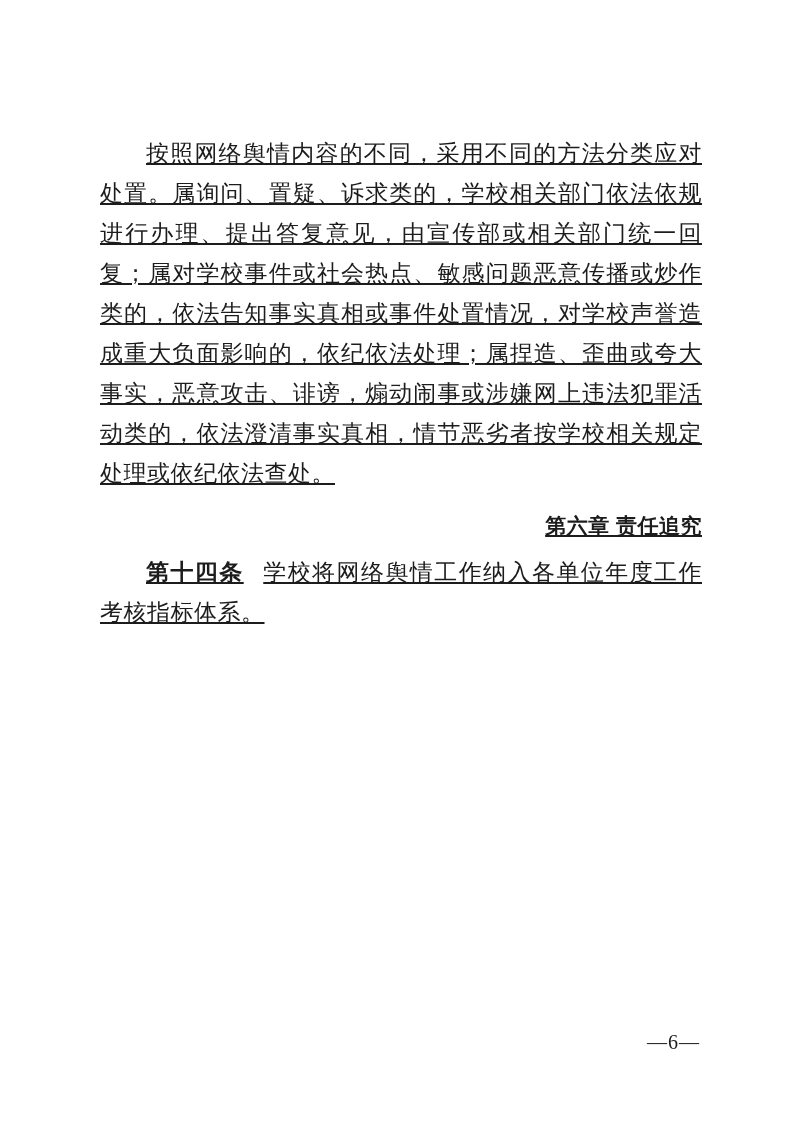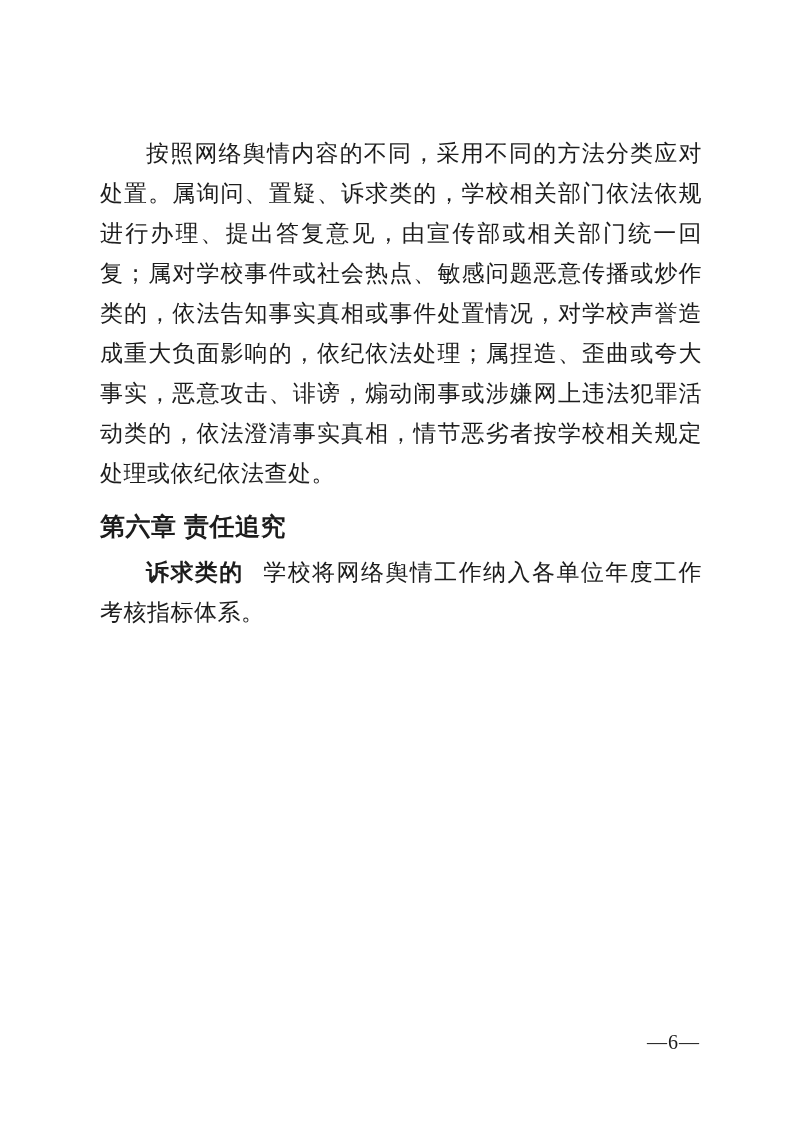--- a/index.html
+++ b/index.html
@@ -19,41 +19,42 @@
   .content {
     position: absolute;
     top: 134px;
     left: 100px;
     width: 602px;
     font-size: 23px;
     line-height: 40px;
     text-align: justify;
     text-justify: inter-character;
     letter-spacing: 0.5px;
+    text-decoration: underline;
   }
   .content p {
     margin: 0;
     text-indent: 2em;
   }
   .content p.article {
     margin-top: 10px;
   }
   .content p.article-after-heading {
     margin-top: 6px;
   }
   .article-label {
     font-weight: bold;
     font-family: "Liberation Sans", "DejaVu Sans", sans-serif;
     margin-right: 0.85em;
   }
   .chapter-heading {
     margin: 12px 0 0 0;
-    text-align: left;
+    text-align: right;
     text-indent: 0;
-    font-size: 25px;
+    font-size: 21px;
     line-height: 40px;
     font-weight: bold;
     font-family: "Liberation Sans", "DejaVu Sans", sans-serif;
   }
   .page-number {
     position: absolute;
     top: 1030px;
     right: 93px;
     font-size: 20px;
     line-height: 24px;
@@ -68,19 +69,19 @@
 <div class="page">
   <div class="content">
 
     <p>按照网络舆情内容的不同，采用不同的方法分类应对处置。属询问、置疑、诉求类的，学校相关部门依法依规进行办理、提出答复意见，由宣传部或相关部门统一回复；属对学校事件或社会热点、敏感问题恶意传播或炒作类的，依法告知事实真相或事件处置情况，对学校声誉造成重大负面影响的，依纪依法处理；属捏造、歪曲或夸大事实，恶意攻击、诽谤，煽动闹事或涉嫌网上违法犯罪活动类的，依法澄清事实真相，情节恶劣者按学校相关规定处理或依纪依法查处。</p>
 
 
 
     <h2 class="chapter-heading">第六章 责任追究</h2>
 
     <p class="article article-after-heading">
-      <span class="article-label">诉求类的</span><span>学校将网络舆情工作纳入各单位年度工作考核指标体系。</span>
+      <span class="article-label">第十四条</span><span>学校将网络舆情工作纳入各单位年度工作考核指标体系。</span>
     </p>
 
   </div>
 
   <div class="page-number">—6—</div>
 </div>
 
 </body></html>

